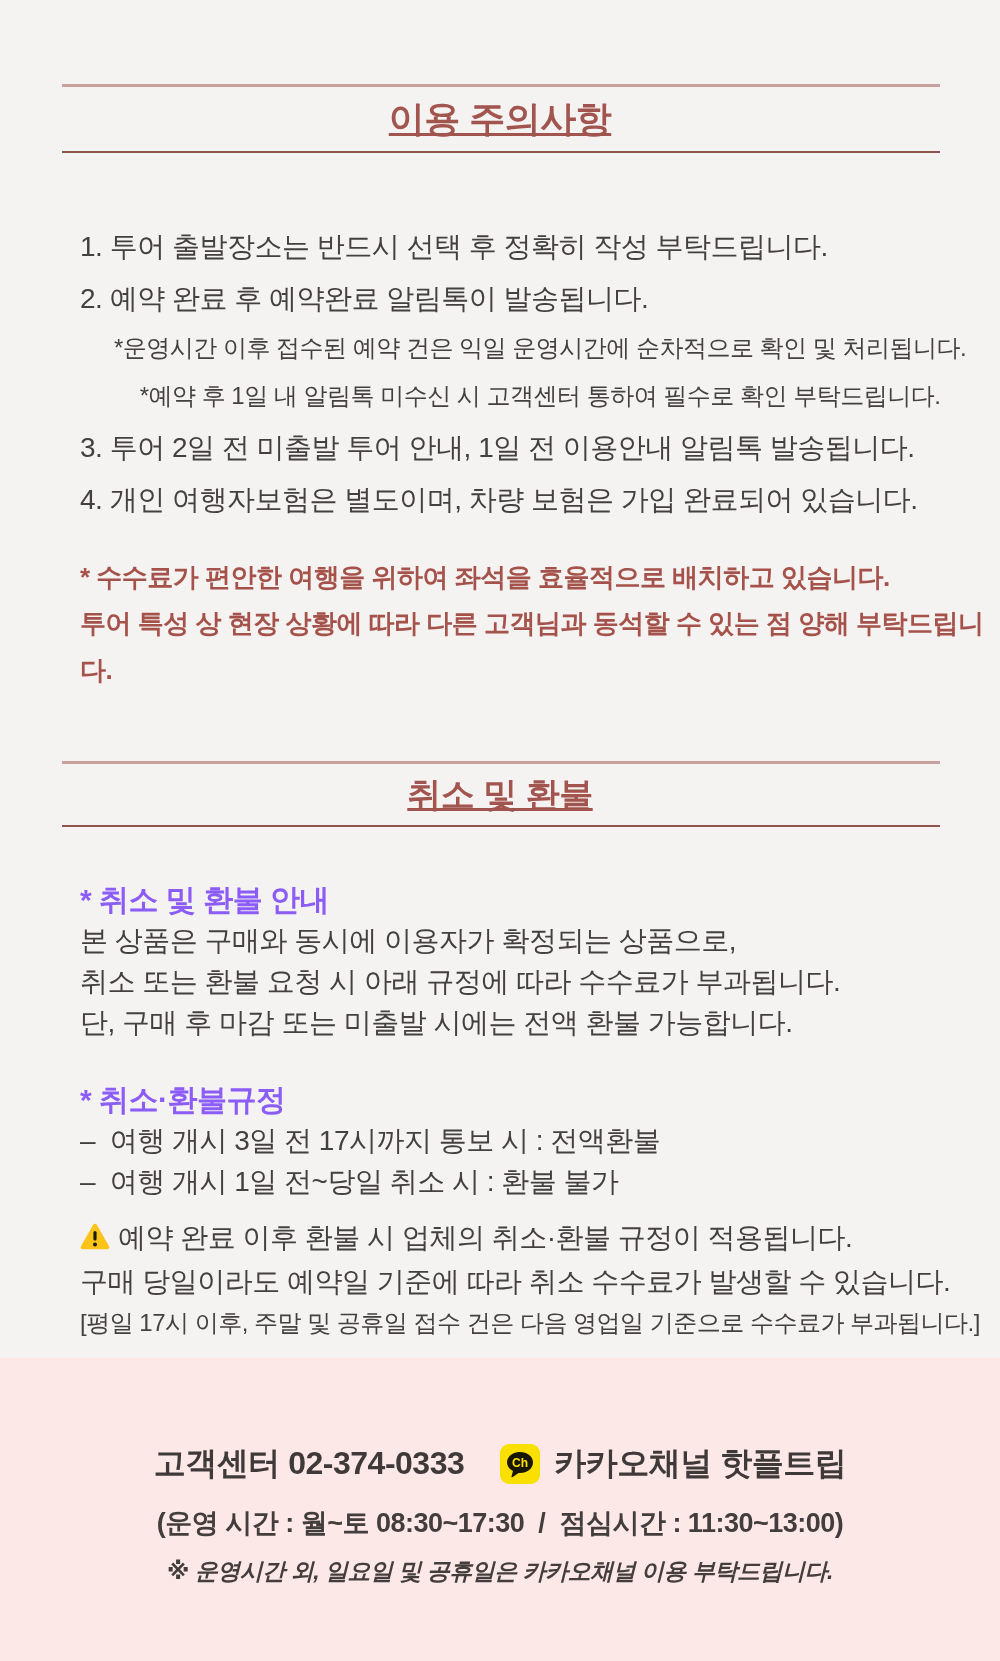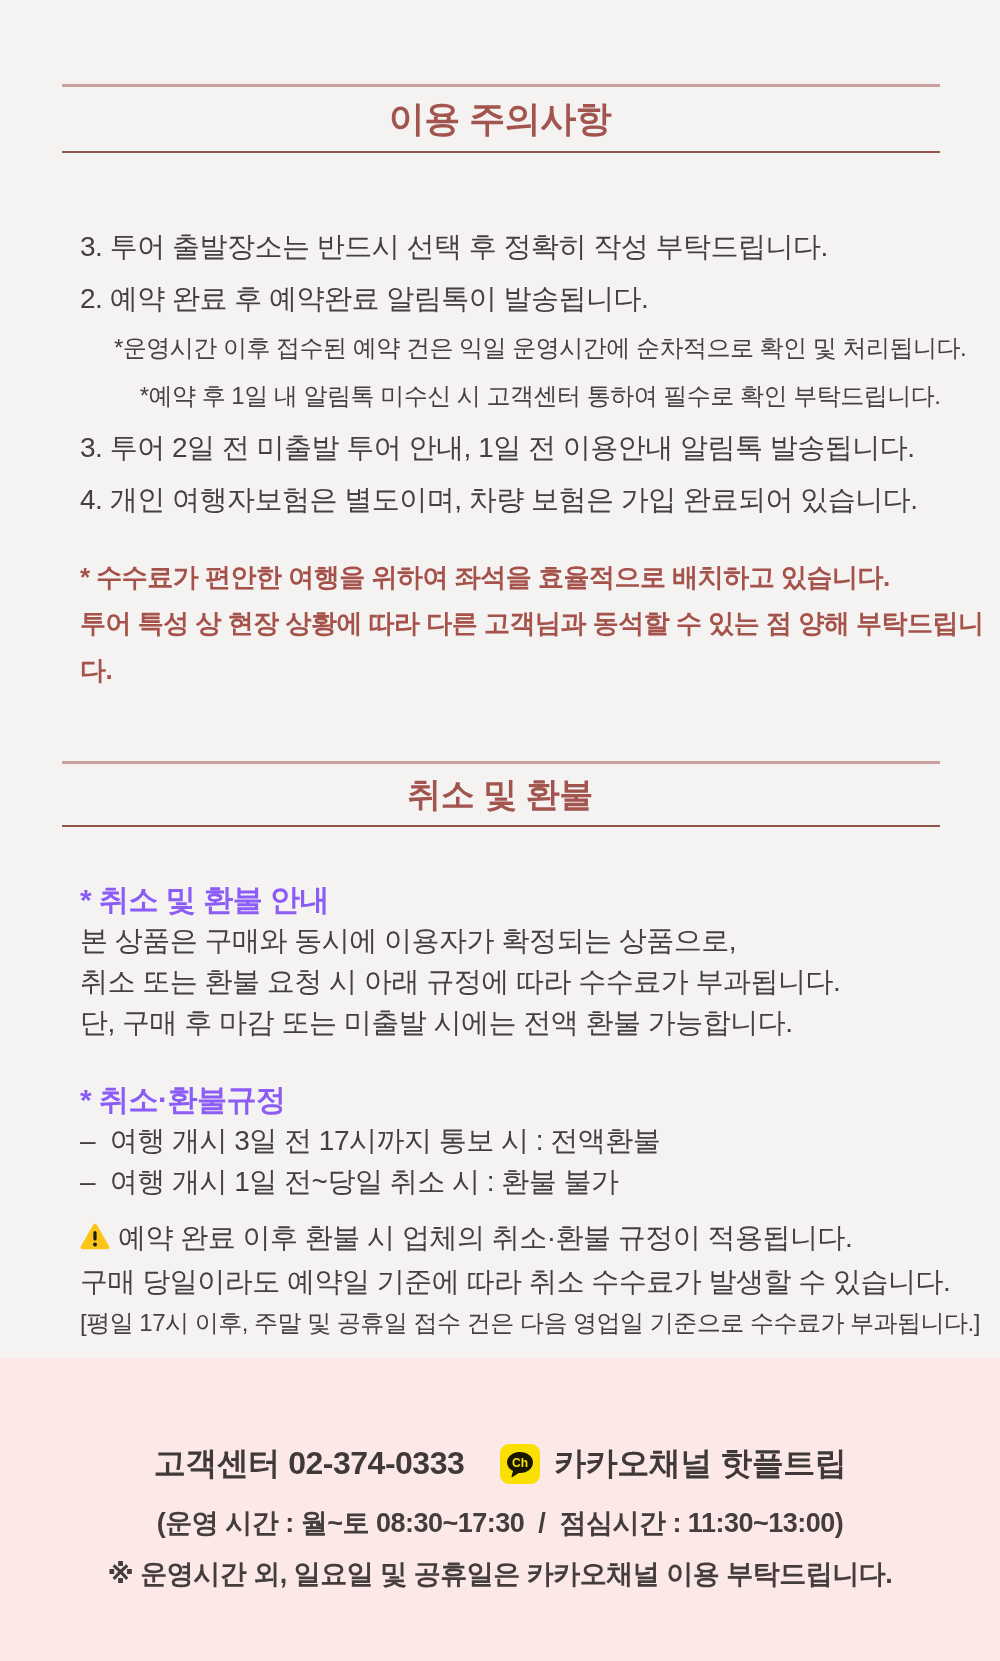--- a/index.html
+++ b/index.html
@@ -11,20 +11,21 @@
     position:relative;
   }
   .rule { margin-left:62px; width:878px; }
   .rule-light { height:3px; background:#c8a09e; }
   .rule-dark  { height:2px; background:#91544b; }
 
   .sec-title {
     font-size:36px; font-weight:800; color:#a2544e;
     text-align:center; line-height:1.25; margin:9px 0 10px;
     letter-spacing:-0.5px;
+    text-decoration:underline;
   }
   .sec2 .sec-title { font-size:34px; }
 
   .sec1 .rule-light { margin-top:84px; }
   .items { margin:74px 0 0 80px; }
   .item  { font-size:28px; font-weight:500; line-height:1.42; margin:0 0 12px; letter-spacing:-0.5px; }
   .sub   { font-size:24px; font-weight:500; line-height:1.45; margin:2px 0 14px;text-align:center; }
 
   .seat-note { margin:34px 0 0 80px; color:#a5524b; font-weight:700;
                font-size:26px; line-height:1.8; letter-spacing:-0.5px; }
@@ -45,35 +46,35 @@
   .footer {
     margin-top:17px; height:303px; background:#fce9e7;
     display:flex; flex-direction:column; align-items:center;
     padding-top:84px;
   }
   .footer-row1 { display:flex; align-items:center; }
   .footer-strong { font-size:32px; font-weight:800; color:#3f3a39; letter-spacing:-0.5px; }
   .kakao-badge { width:40px; height:40px; margin:0 14px 0 36px; flex:0 0 auto;border-radius:7px; }
   .footer-hours { margin-top:19px; font-size:27px; font-weight:600; color:#433e3d;
                   letter-spacing:-0.5px; white-space:pre-wrap; }
-  .footer-closed { margin-top:15px; font-size:27px; font-weight:600; color:#433e3d;
-                   letter-spacing:-0.5px; }
+  .footer-closed { margin-top:15px; font-size:23px; font-weight:600; color:#433e3d;
+                   letter-spacing:-0.5px;font-style:italic; }
 </style>
 </head>
 <body>
 
 <div class="page">
 
   <section class="sec sec1">
     <div class="rule rule-light"></div>
     <h1 class="sec-title">이용 주의사항</h1>
     <div class="rule rule-dark"></div>
 
     <div class="items">
-      <p class="item">3. 투어 출발장소는 반드시 선택 후 정확히 작성 부탁드립니다.</p>
+      <p class="item">1. 투어 출발장소는 반드시 선택 후 정확히 작성 부탁드립니다.</p>
       <p class="item">2. 예약 완료 후 예약완료 알림톡이 발송됩니다.</p>
       <p class="item sub">*운영시간 이후 접수된 예약 건은 익일 운영시간에 순차적으로 확인 및 처리됩니다.</p>
       <p class="item sub">*예약 후 1일 내 알림톡 미수신 시 고객센터 통하여 필수로 확인 부탁드립니다.</p>
       <p class="item">3. 투어 2일 전 미출발 투어 안내, 1일 전 이용안내 알림톡 발송됩니다.</p>
       <p class="item">4. 개인 여행자보험은 별도이며, 차량 보험은 가입 완료되어 있습니다.</p>
     </div>
 
     <div class="seat-note">
       <p>* 수수료가 편안한 여행을 위하여 좌석을 효율적으로 배치하고 있습니다.</p>
       <p>투어 특성 상 현장 상황에 따라 다른 고객님과 동석할 수 있는 점 양해 부탁드립니다.</p>

